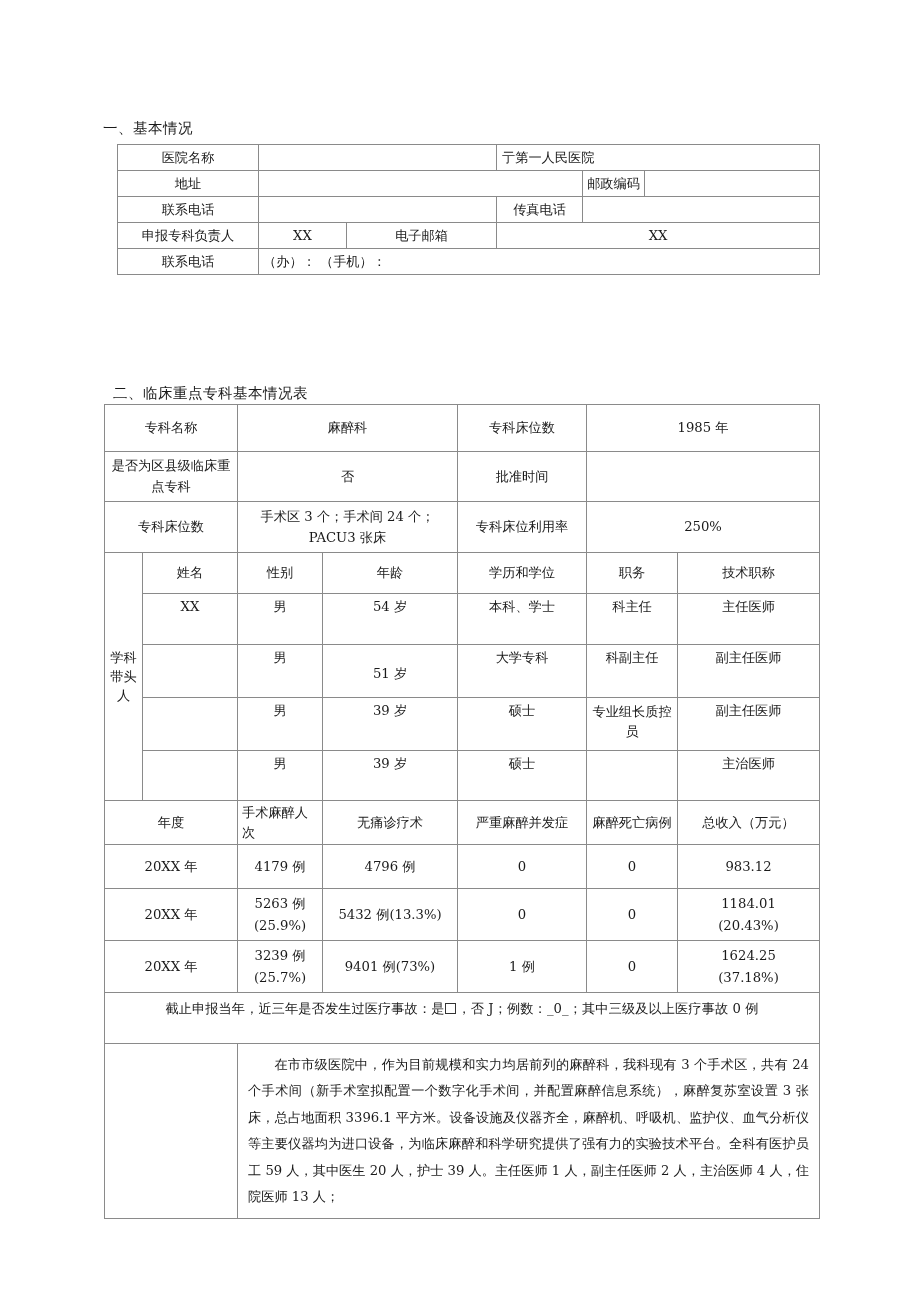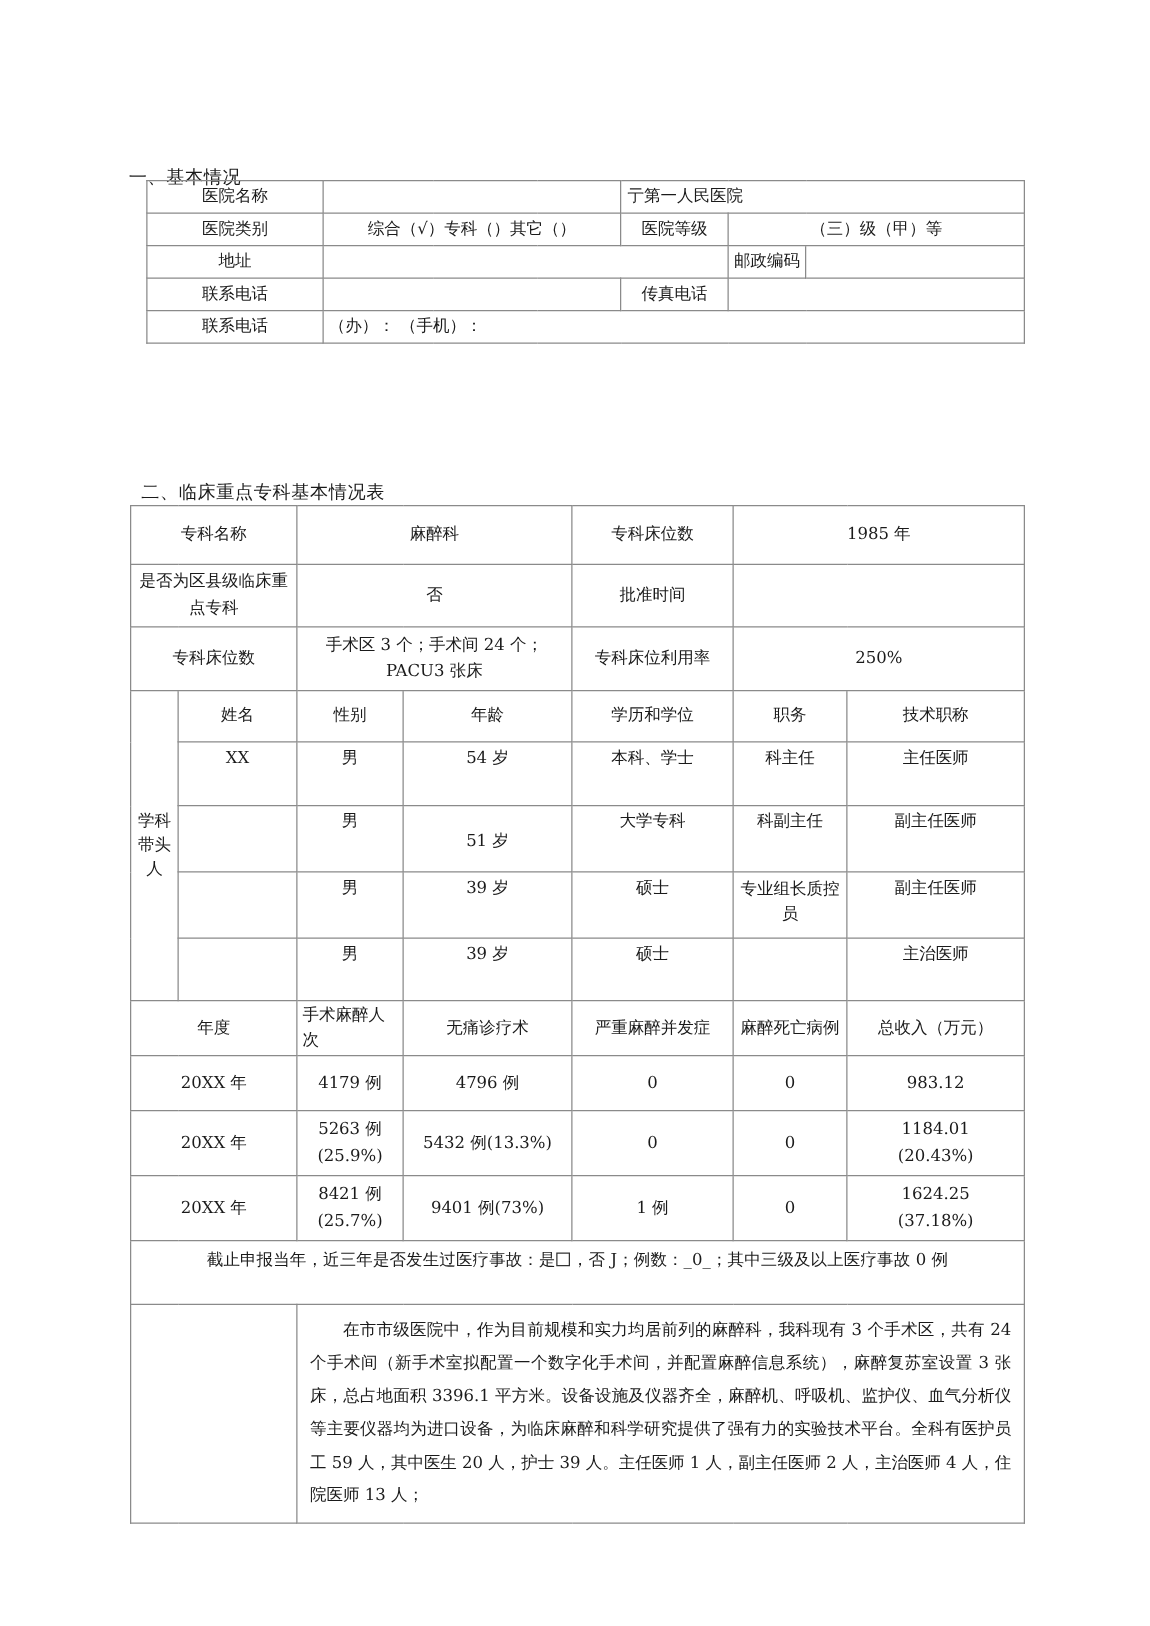--- a/index.html
+++ b/index.html
@@ -22,21 +22,21 @@
     height: 1301px;
   }
 
   .section-heading {
     position: absolute;
     font-size: 14.5px;
     letter-spacing: 0.5px;
     white-space: nowrap;
     font-family: "DejaVu Serif", "Liberation Serif", serif;
   }
-  #heading-1 { left: 103px; top: 132px; text-align: right; }
+  #heading-1 { left: 103px; top: 119px; text-align: right; }
   #heading-2 { left: 113px; top: 384px; }
 
   table.form {
     position: absolute;
     border-collapse: collapse;
     table-layout: fixed;
     font-size: 13px;
     line-height: 1.35;
   }
   table.form td {
@@ -126,36 +126,36 @@
       <col style="width:62px">
       <col style="width:175px">
     </colgroup>
     <tbody>
       <tr>
         <td>医院名称</td>
         <td colspan="3"></td>
         <td colspan="3" class="left">亍第一人民医院</td>
       </tr>
       <tr>
-        <td>医院类别</td>
-        <td colspan="3">综合（√）专科（）其它（）</td>
-        <td>医院等级</td>
-        <td colspan="2">（三）级（甲）等</td>
-      </tr>
-      <tr>
         <td>地址</td>
         <td colspan="4"></td>
         <td>邮政编码</td>
         <td></td>
       </tr>
       <tr>
         <td>联系电话</td>
         <td colspan="3"></td>
         <td>传真电话</td>
         <td colspan="2"></td>
+      </tr>
+      <tr>
+        <td>申报专科负责人</td>
+        <td>XX</td>
+        <td colspan="2">电子邮箱</td>
+        <td colspan="3">XX</td>
       </tr>
       <tr>
         <td>联系电话</td>
         <td colspan="6" class="indent">（办）：      （手机）：</td>
       </tr>
     </tbody>
   </table>
 
   <div class="section-heading" id="heading-2">二、临床重点专科基本情况表</div>
 
@@ -269,21 +269,21 @@
         <td>0</td>
         <td>0</td>
         <td style="line-height:1.6">
           <div>1184.01</div>
           <div>(20.43%)</div>
         </td>
       </tr>
       <tr>
         <td colspan="2" style="height:49px">20XX 年</td>
         <td style="line-height:1.6">
-          <div>8421 例</div>
+          <div>3239 例</div>
           <div>(25.7%)</div>
         </td>
         <td>9401 例(73%)</td>
         <td>1 例</td>
         <td>0</td>
         <td style="line-height:1.6">
           <div>1624.25</div>
           <div>(37.18%)</div>
         </td>
       </tr>

